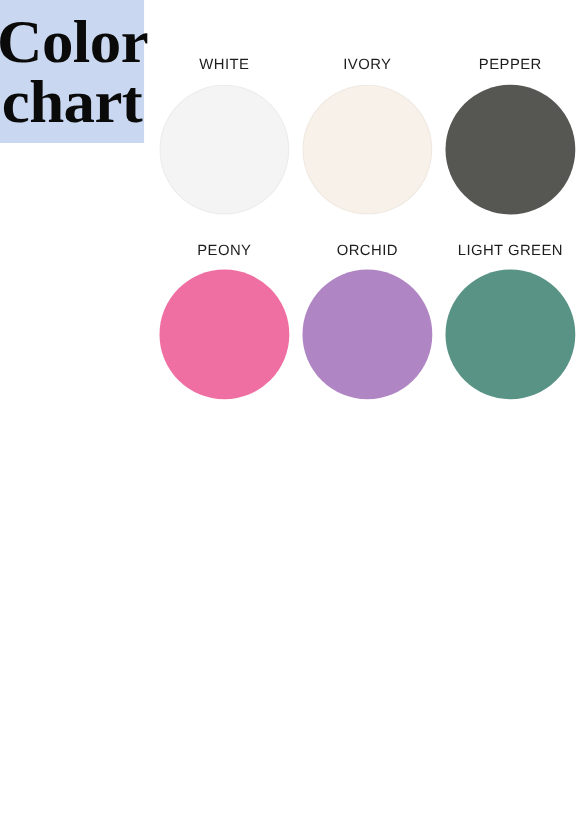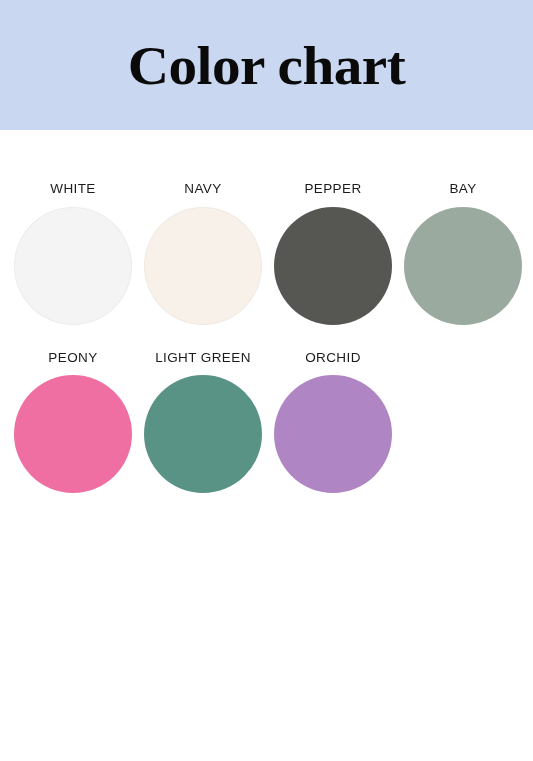--- a/index.html
+++ b/index.html
@@ -15,21 +15,21 @@
     font-family: "Liberation Sans", sans-serif;
     overflow: hidden;
   }
 
   .page {
     position: relative;
     width: 533px;
     height: 616px;
     background: #ffffff;
     display: flex;
-    flex-direction: column;
+    flex-direction: row;
   }
 
   
   .header-banner {
     width: 100%;
     height: 130px;
     background: #c9d7f0;
     display: flex;
     align-items: center;
     justify-content: center;
@@ -104,43 +104,43 @@
   </div>
 
   <div class="swatch-area">
 
     <div class="swatch-row">
       <div class="swatch-cell">
         <div class="swatch-label">WHITE</div>
         <div class="swatch-circle is-light" style="background: rgb(244, 244, 245);"></div>
       </div>
       <div class="swatch-cell">
-        <div class="swatch-label">NAVY</div>
+        <div class="swatch-label">IVORY</div>
         <div class="swatch-circle is-light" style="background: rgb(247, 241, 233);"></div>
       </div>
       <div class="swatch-cell">
         <div class="swatch-label">PEPPER</div>
         <div class="swatch-circle" style="background: rgb(86, 87, 83);"></div>
       </div>
       <div class="swatch-cell">
         <div class="swatch-label">BAY</div>
         <div class="swatch-circle" style="background: rgb(154, 170, 158);"></div>
       </div>
     </div>
 
 
     <div class="swatch-row">
       <div class="swatch-cell">
         <div class="swatch-label">PEONY</div>
         <div class="swatch-circle" style="background: rgb(239, 111, 163);"></div>
       </div>
       <div class="swatch-cell">
+        <div class="swatch-label">ORCHID</div>
+        <div class="swatch-circle" style="background: rgb(176, 133, 196);"></div>
+      </div>
+      <div class="swatch-cell">
         <div class="swatch-label">LIGHT GREEN</div>
         <div class="swatch-circle" style="background: rgb(88, 147, 133);"></div>
-      </div>
-      <div class="swatch-cell">
-        <div class="swatch-label">ORCHID</div>
-        <div class="swatch-circle" style="background: rgb(176, 133, 196);"></div>
       </div>
     </div>
 
   </div>
 </div>
 
 </body></html>

